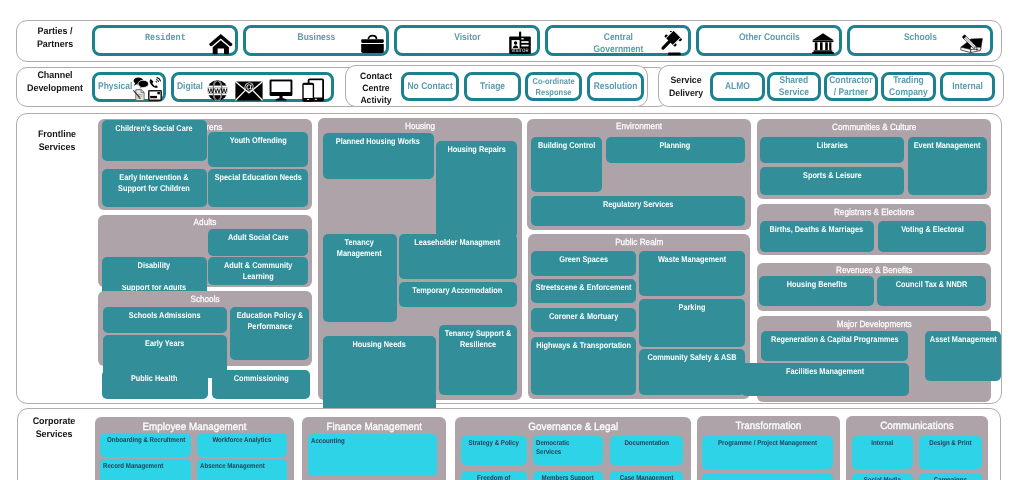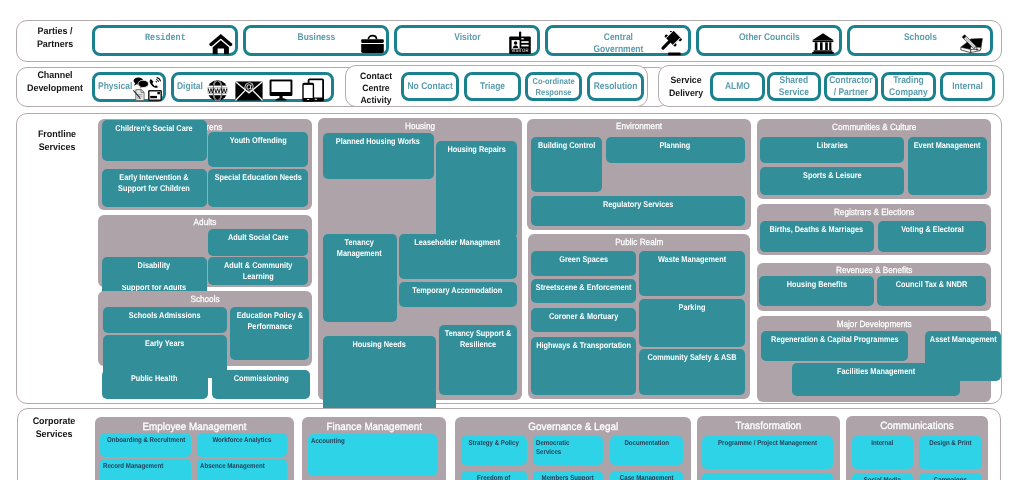--- a/index.html
+++ b/index.html
@@ -416,21 +416,21 @@
   </div>
   <div class="grp" style="left:756.6px;top:316.3px;width:234.4px;height:85.6px;">
     <div class="gtitle">Major Developments</div>
   </div>
   <div class="cap-box" style="left:761px;top:330.9px;width:146.9px;height:29.7px;">
     <div class="t">Regeneration &amp; Capital Programmes</div>
   </div>
   <div class="cap-box" style="left:925px;top:330.9px;width:76px;height:50px;">
     <div class="t">Asset Management</div>
   </div>
-  <div class="cap-box" style="left:792px;top:362.8px;width:168px;height:32.8px;">
+  <div class="cap-box" style="left:741px;top:362.8px;width:168px;height:32.8px;">
     <div class="t">Facilities Management</div>
   </div>
 
   <div class="band" style="left:16.8px;top:408.1px;width:984.5px;height:110px;"></div>
   <div class="band-label" style="left:22px;top:415px;width:64px;">Corporate
 Services</div>
 
   <div class="grp" style="left:94.7px;top:417.2px;width:199px;height:80px;">
     <div class="gtitle big">Employee Management</div>
   </div>

